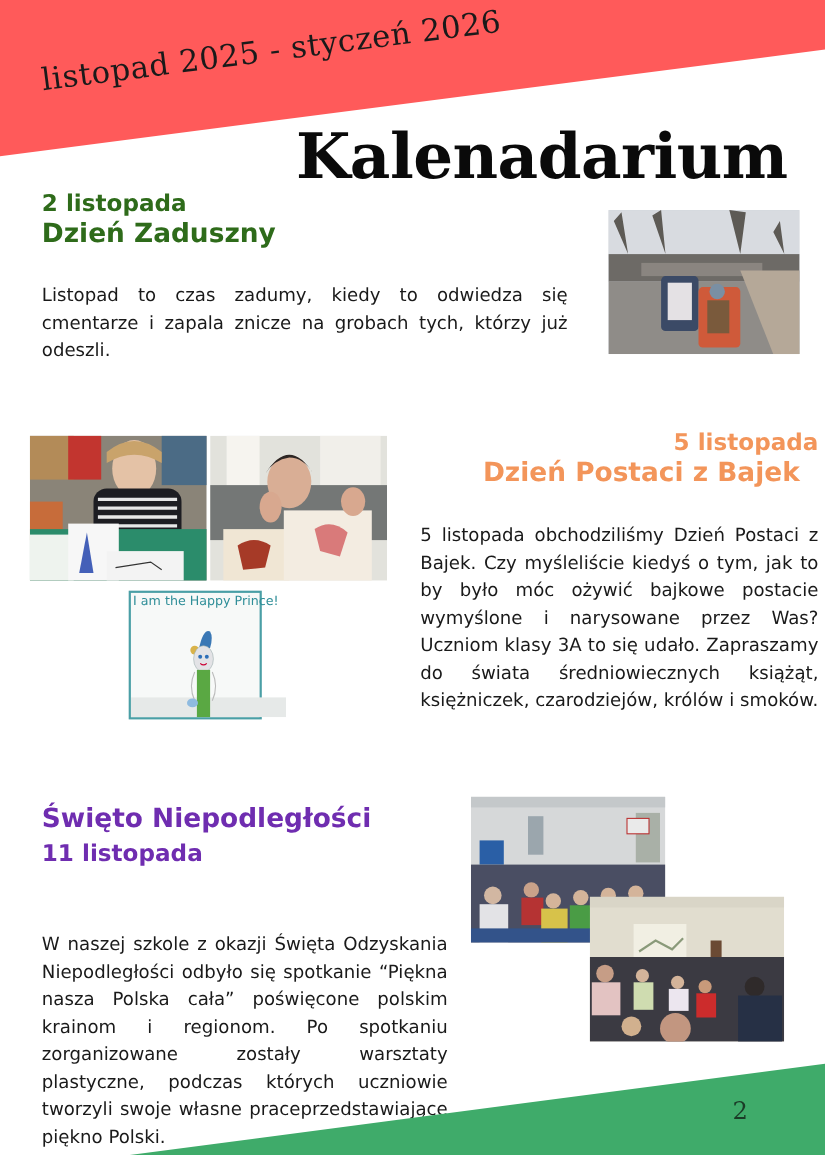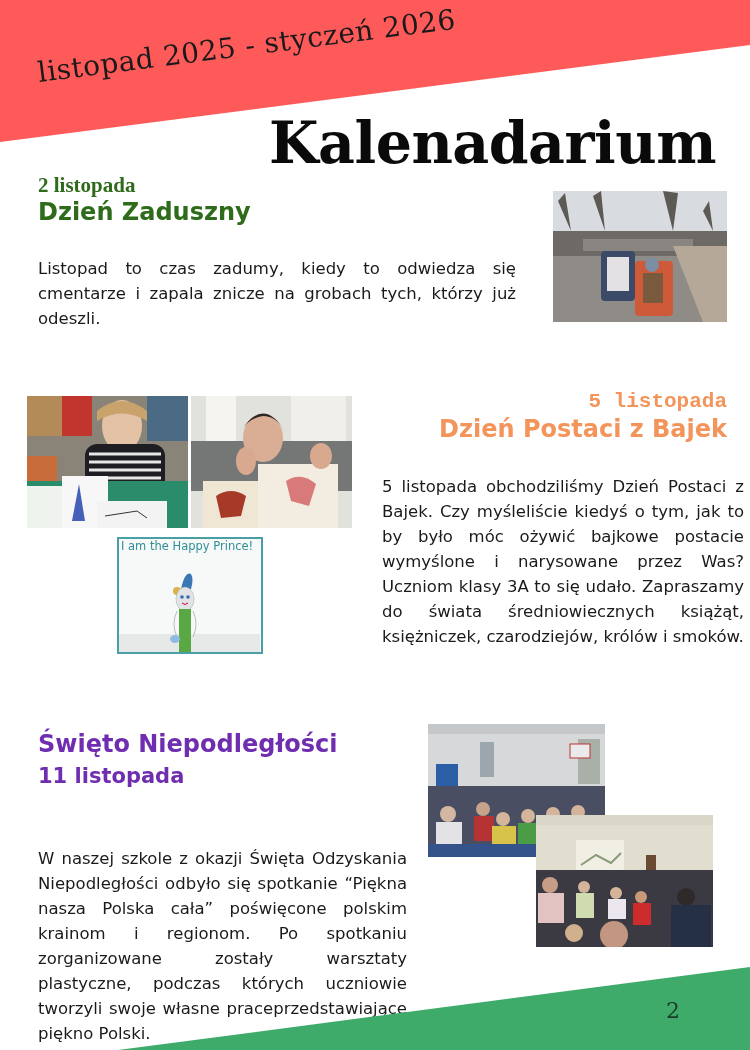--- a/index.html
+++ b/index.html
@@ -29,21 +29,21 @@
   }
 
   .green { color: #2e6b1a; }
   .orange { color: #f3955a; }
   .purple { color: #6f2db0; }
 
   .photo { position: absolute; overflow: hidden; }
   .photo svg { display: block; width: 100%; height: 100%; }
 
   .prince {
-    position: absolute; left: 117px; top: 537px; width: 146px; height: 117px;
+    position: absolute; left: 117px; top: 537px; width: 121px; height: 117px;
     border: 2px solid #4a9fa6; background: #f7f9f8;
   }
   .prince-caption {
     position: absolute; left: 2px; top: 0px; width: 140px;
     font-family: "DejaVu Sans", sans-serif; font-size: 11.5px; color: #2f8e98; white-space: nowrap;
   }
 
   .page-number {
     position: absolute; left: 666px; top: 998px;
     font-family: "DejaVu Serif", serif; font-size: 22px; color: #1b3b27;
@@ -52,21 +52,21 @@
 </head>
 <body>
 
 <svg class="band-top" viewBox="0 0 750 150" preserveAspectRatio="none">
   <polygon points="0,0 750,0 750,45 0,142" fill="#ff5a5a"></polygon>
 </svg>
 
 <div class="date-range">listopad 2025 - styczeń 2026</div>
 <div class="page-title">Kalenadarium</div>
 
-<div class="sec-date green" style="left:38px; top:172px;font-family:Liberation Serif, serif;">2 listopada</div>
+<div class="sec-date green" style="left:38px; top:172px;">2 listopada</div>
 <div class="sec-title green" style="left:38px; top:196px;">Dzień Zaduszny</div>
 <div class="sec-body" style="left:38px; top:240px; width:478px;">Listopad to czas zadumy, kiedy to odwiedza się cmentarze i zapala znicze na grobach tych, którzy już odeszli.</div>
 
 <div class="photo" style="left:553px; top:191px; width:174px; height:131px;">
   <svg viewBox="0 0 174 131" preserveAspectRatio="none">
     <rect width="174" height="131" fill="#c9ccd2"></rect>
     <rect y="0" width="174" height="45" fill="#d8dbe0"></rect>
     <path d="M5 10 L12 2 L18 40 Z M40 5 L48 0 L52 40 Z M110 0 L125 2 L120 40 Z M150 20 L156 10 L160 40 Z" fill="#5d5a55"></path>
     <rect y="40" width="174" height="25" fill="#6d6a66"></rect>
     <rect x="30" y="48" width="110" height="12" fill="#8a8580"></rect>
@@ -127,21 +127,21 @@
     <circle cx="63" cy="58" r="1.8" fill="#2e6fb8"></circle>
     <circle cx="69" cy="58" r="1.8" fill="#2e6fb8"></circle>
     <path d="M63 64 Q66 67 69 64" stroke="#c03" stroke-width="1" fill="none"></path>
     <rect x="60" y="70" width="12" height="43" fill="#5aa843"></rect>
     <path d="M58 72 Q52 85 58 98" stroke="#bbb" stroke-width="1" fill="none"></path>
     <path d="M74 72 Q80 85 74 98" stroke="#bbb" stroke-width="1" fill="none"></path>
     <ellipse cx="56" cy="100" rx="5" ry="4" fill="#8fbbe0"></ellipse>
   </svg>
 </div>
 
-<div class="sec-date orange" style="right:23px; top:389px; text-align:left;font-family:Liberation Mono, monospace;">5 listopada</div>
+<div class="sec-date orange" style="right:6px; top:389px; text-align:left;">5 listopada</div>
 <div class="sec-title orange" style="right:23px; top:413px; text-align:left;">Dzień Postaci z Bajek</div>
 <div class="sec-body" style="left:382px; top:458px; width:362px;">5 listopada obchodziliśmy Dzień Postaci z Bajek. Czy myśleliście kiedyś o tym, jak to by było móc ożywić bajkowe postacie wymyślone i narysowane przez Was? Uczniom klasy 3A to się udało. Zapraszamy do świata średniowiecznych książąt, księżniczek, czarodziejów, królów i smoków.</div>
 
 <div class="sec-date purple" style="left:38px; top:727px;margin-top:36px;">11 listopada</div>
 <div class="sec-title purple" style="left:38px; top:728px;">Święto Niepodległości</div>
 <div class="sec-body" style="left:38px; top:830px; width:369px;">W naszej szkole z okazji Święta Odzyskania Niepodległości odbyło się spotkanie “Piękna nasza Polska cała” poświęcone polskim krainom i regionom. Po spotkaniu zorganizowane zostały warsztaty plastyczne, podczas których uczniowie tworzyli swoje własne praceprzedstawiające piękno Polski.</div>
 
 <div class="photo" style="left:428px; top:724px; width:177px; height:133px;">
   <svg viewBox="0 0 177 133" preserveAspectRatio="none">
     <rect width="177" height="133" fill="#d6d8d9"></rect>

